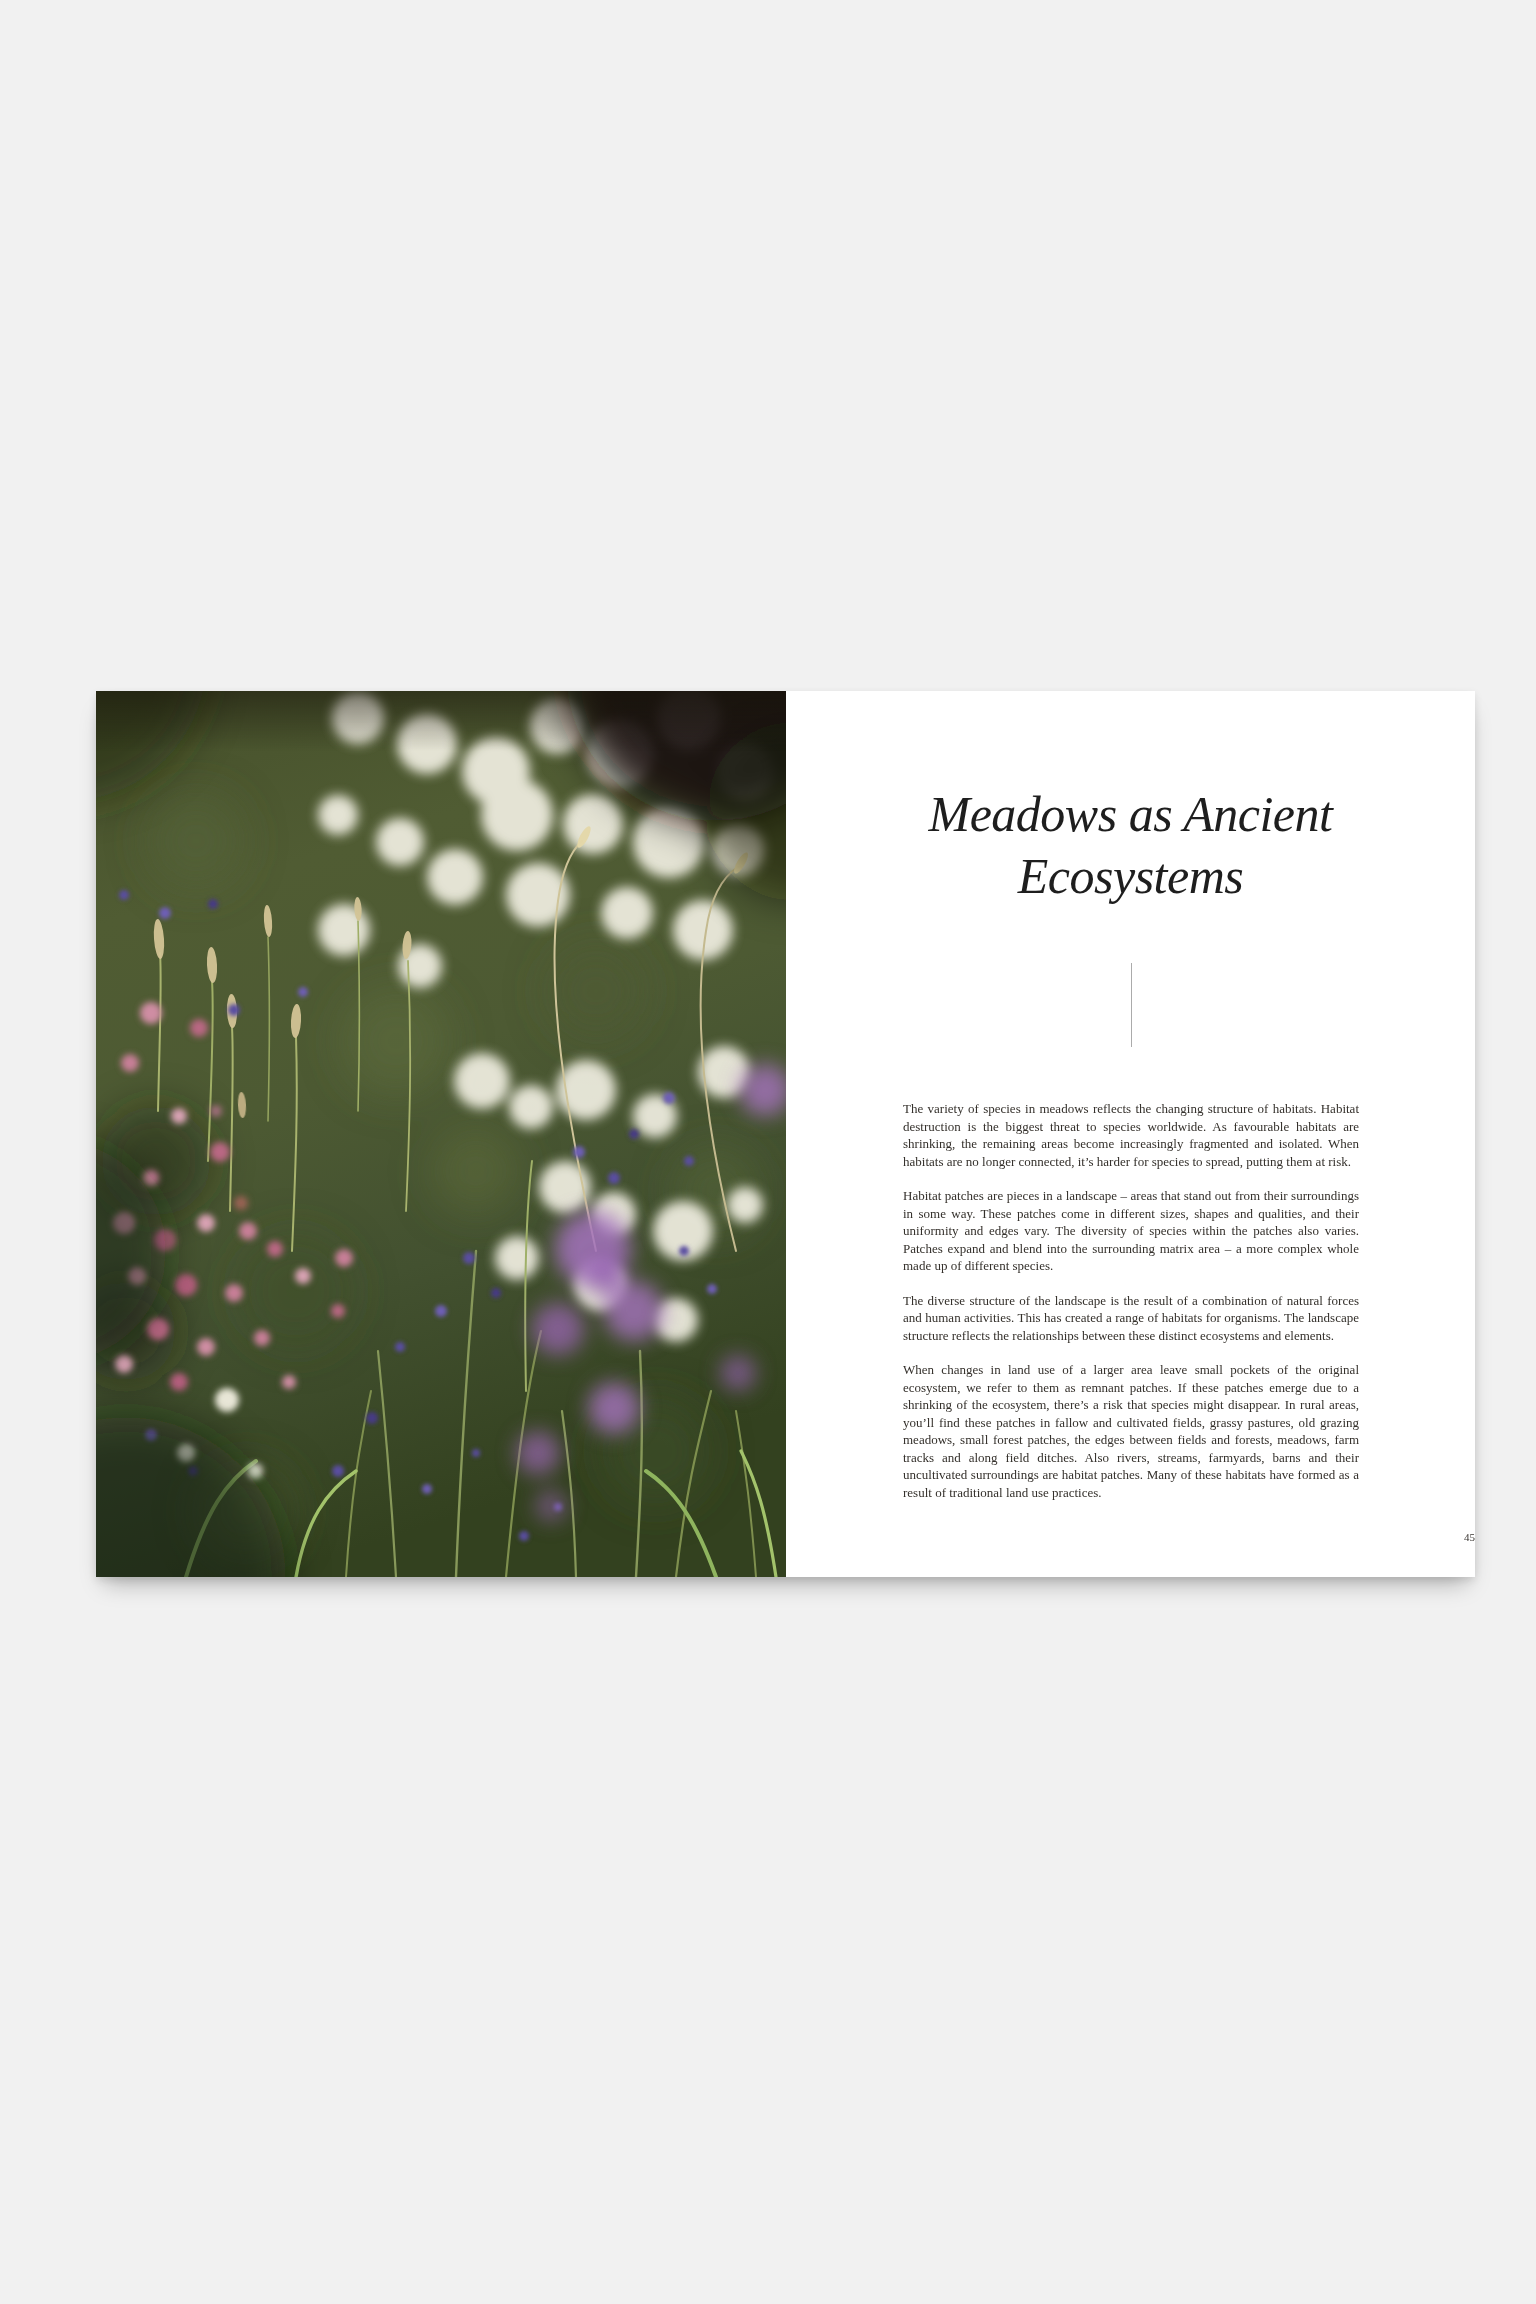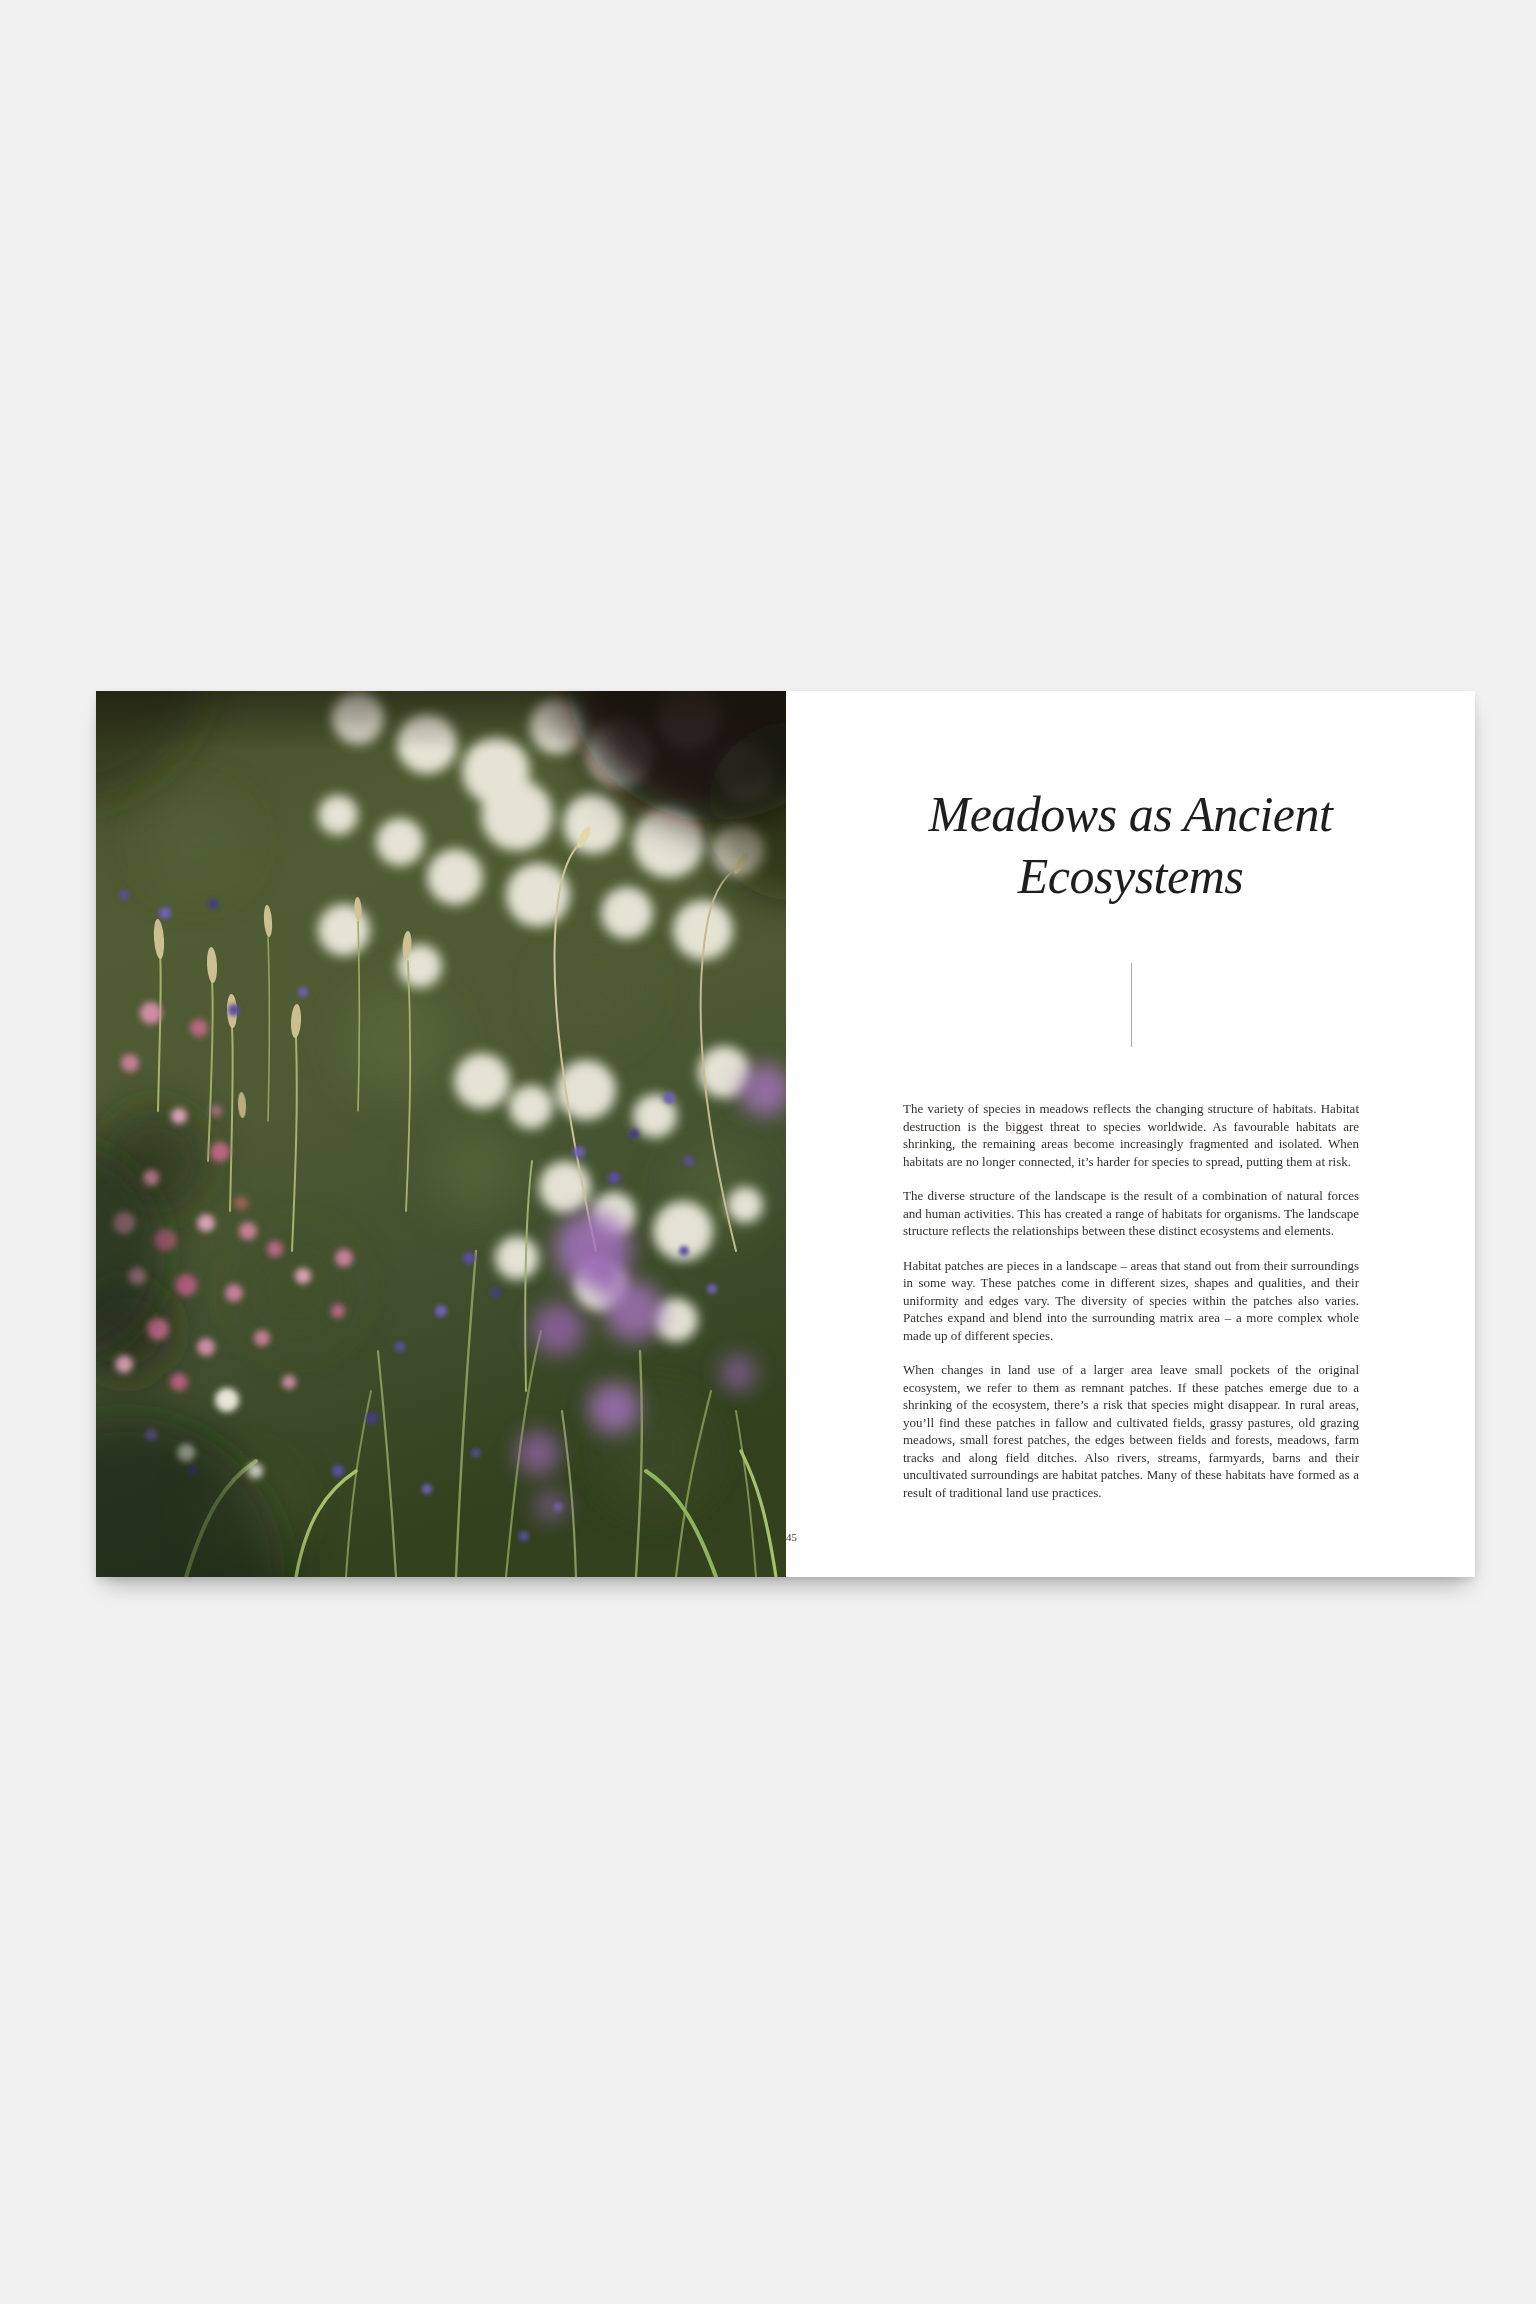--- a/index.html
+++ b/index.html
@@ -62,21 +62,21 @@
     width: 456px;
     font-size: 13px;
     line-height: 17.5px;
     text-align: justify;
     color: #34302b;
   }
   .body-text p { margin: 4px 0 17px 0; }
   .page-number {
     position: absolute;
     top: 840px; left: 0; right: 0;
-    text-align: left;
+    text-align: right;
     font-size: 11px;
     color: #3a3632;
   }
 </style>
 </head>
 <body>
 
 <div class="stage">
   <div class="book">
 
@@ -283,22 +283,22 @@
     <div class="page-right">
       <h1 class="chapter-title">
         <span>Meadows as Ancient</span><br>
         <span>Ecosystems</span>
       </h1>
 
       <div class="title-divider"></div>
 
       <div class="body-text">
         <p>The variety of species in meadows reflects the changing structure of habitats. Habitat destruction is the biggest threat to species worldwide. As favourable habitats are shrinking, the remaining areas become increasingly fragmented and isolated. When habitats are no longer connected, it’s harder for species to spread, putting them at risk.</p>
+        <p>Habitat patches are pieces in a landscape – areas that stand out from their surroundings in some way. These patches come in different sizes, shapes and qualities, and their uniformity and edges vary. The diversity of species within the patches also varies. Patches expand and blend into the surrounding matrix area – a more complex whole made up of different species.</p>
         <p>The diverse structure of the landscape is the result of a combination of natural forces and human activities. This has created a range of habitats for organisms. The landscape structure reflects the relationships between these distinct ecosystems and elements.</p>
-        <p>Habitat patches are pieces in a landscape – areas that stand out from their surroundings in some way. These patches come in different sizes, shapes and qualities, and their uniformity and edges vary. The diversity of species within the patches also varies. Patches expand and blend into the surrounding matrix area – a more complex whole made up of different species.</p>
         <p>When changes in land use of a larger area leave small pockets of the original ecosystem, we refer to them as remnant patches. If these patches emerge due to a shrinking of the ecosystem, there’s a risk that species might disappear. In rural areas, you’ll find these patches in fallow and cultivated fields, grassy pastures, old grazing meadows, small forest patches, the edges between fields and forests, meadows, farm tracks and along field ditches. Also rivers, streams, farmyards, barns and their uncultivated surroundings are habitat patches. Many of these habitats have formed as a result of traditional land use practices.</p>
       </div>
 
       <div class="page-number">45</div>
     </div>
 
   </div>
 </div>
 
 </body></html>

